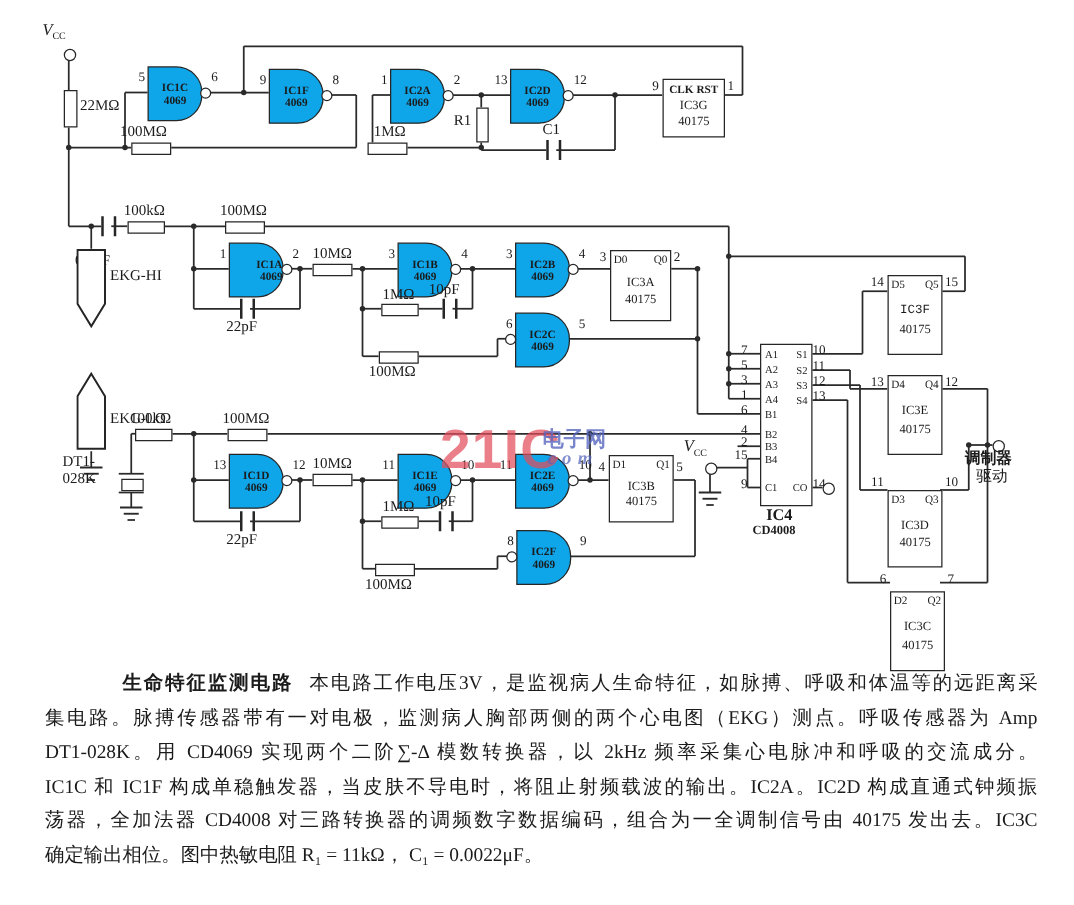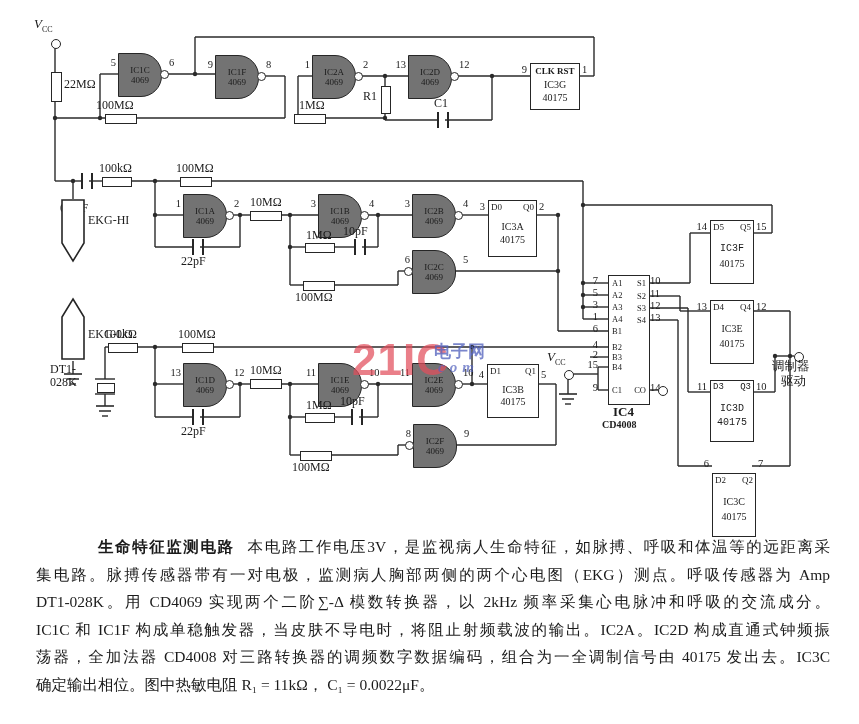--- a/index.html
+++ b/index.html
@@ -1,21 +1,21 @@
 <!DOCTYPE html>
 <html><head>
 <meta charset="utf-8">
 <style>
   html,body{margin:0;padding:0;background:#fff;}
   #stage{position:relative;width:859px;height:724px;background:#fff;overflow:hidden;
          font-family:"Liberation Serif",serif;color:#1b1b1b;}
   #wires{position:absolute;left:0;top:0;z-index:1;}
   .gate{position:absolute;width:42px;height:42px;border:1.6px solid #262626;
-        border-radius:0 21px 21px 0;background:#737373;z-index:2;
-        display:flex;flex-direction:column;align-items:center;justify-content:center;}
+        border-radius:0 21px 21px 0;background:#0ea5e9;z-index:2;
+        display:flex;flex-direction:column;align-items:center;justify-content:center;font-weight:bold;}
   .gate .gn{font-size:9px;line-height:10px;}
   .gate .gp{font-size:9px;line-height:10px;}
   .bubble{position:absolute;width:7px;height:7px;border:1.5px solid #262626;border-radius:50%;
           background:#fff;z-index:3;}
   .block{position:absolute;border:1.6px solid #262626;background:#fff;z-index:2;font-size:10px;}
   .block .ports{position:absolute;top:1px;left:2px;right:2px;display:flex;justify-content:space-between;font-size:9px;}
   .pinl{position:absolute;font-size:10.5px;width:14px;text-align:right;z-index:2;line-height:11px;}
   .pinr{position:absolute;font-size:10.5px;z-index:2;line-height:11px;}
   .res{position:absolute;border:1.5px solid #262626;background:#fff;z-index:2;}
   .cap{position:absolute;width:8px;height:16px;border-left:2.2px solid #262626;border-right:2.2px solid #262626;z-index:2;}
@@ -220,21 +220,21 @@
       <div class="bubble" style="left: 354px; top: 72px;"></div>
       <div class="pinl" style="left: 296px; top: 59px;">1</div>
       <div class="pinr" style="left: 363px; top: 59px;">2</div>
       <div class="gate" style="left: 408px; top: 55px;">
         <span class="gn">IC2D</span>
         <span class="gp">4069</span>
       </div>
       <div class="bubble" style="left: 450px; top: 72px;"></div>
       <div class="pinl" style="left: 392px; top: 59px;">13</div>
       <div class="pinr" style="left: 459px; top: 59px;">12</div>
-      <div class="gate" style="left: 183px; top: 194px;">
+      <div class="gate" style="left: 183px; top: 194px; align-items: flex-end;">
         <span class="gn">IC1A</span>
         <span class="gp">4069</span>
       </div>
       <div class="bubble" style="left: 225px; top: 211px;"></div>
       <div class="pinl" style="left: 167px; top: 198px;">1</div>
       <div class="pinr" style="left: 234px; top: 198px;">2</div>
       <div class="gate" style="left: 318px; top: 194px;">
         <span class="gn">IC1B</span>
         <span class="gp">4069</span>
       </div>
@@ -323,21 +323,21 @@
       <div class="block" style="left: 710px; top: 300px; width: 42px; height: 62px;">
         <span class="ports">
           <span>D4</span>
           <span>Q4</span>
         </span>
         <span style="position: absolute; top: 22px; left: 0px; right: 0px; text-align: center;">IC3E</span>
         <span style="position: absolute; top: 37px; left: 0px; right: 0px; text-align: center;">40175</span>
       </div>
       <div class="pinl" style="left: 693px; top: 301px;">13</div>
       <div class="pinr" style="left: 756px; top: 301px;">12</div>
-      <div class="block" style="left: 710px; top: 380px; width: 42px; height: 60px; font-family: Liberation Mono, monospace;">
+      <div class="block" style="left: 710px; top: 392px; width: 42px; height: 60px;">
         <span class="ports">
           <span>D3</span>
           <span>Q3</span>
         </span>
         <span style="position: absolute; top: 22px; left: 0px; right: 0px; text-align: center;">IC3D</span>
         <span style="position: absolute; top: 36px; left: 0px; right: 0px; text-align: center;">40175</span>
       </div>
       <div class="pinl" style="left: 693px; top: 381px;">11</div>
       <div class="pinr" style="left: 756px; top: 381px;">10</div>
       <div class="block" style="left: 712px; top: 473px; width: 42px; height: 62px;">
@@ -434,21 +434,21 @@
           <polygon points="12,2 23,20 23,62 1,62 1,20" fill="#fff" stroke="#262626" stroke-width="1.6"></polygon>
         </svg></div>
       <div class="vlabel" style="left: 88px; top: 214px;">EKG-HI</div>
       <div class="vlabel" style="left: 88px; top: 328px;">EKG-LO</div>
       <div class="term" style="left: 51px; top: 39px;"></div>
       <div class="term" style="left: 564px; top: 370px;"></div>
       <div class="term" style="left: 658px; top: 386px;"></div>
       <div class="term" style="left: 794px; top: 352px;"></div>
       <div class="vcc" style="left: 34px; top: 16px;"><span>V</span><sub>CC</sub></div>
       <div class="vcc" style="left: 547px; top: 349px;"><span>V</span><sub>CC</sub></div>
-      <div class="vlabel" style="left: 772px; top: 360px; font-size: 12.5px;">调制器</div>
+      <div class="vlabel" style="left: 772px; top: 360px; font-size: 12.5px; font-weight: bold;">调制器</div>
       <div class="vlabel" style="left: 781px; top: 375px; font-size: 12.5px;">驱动</div>
     </div>
 
   <div id="watermark">
     <div id="wm-logo">21IC</div>
     <div id="wm-site">电子网</div>
     <div id="wm-dom">com</div>
   </div>
 
   <div id="caption">

